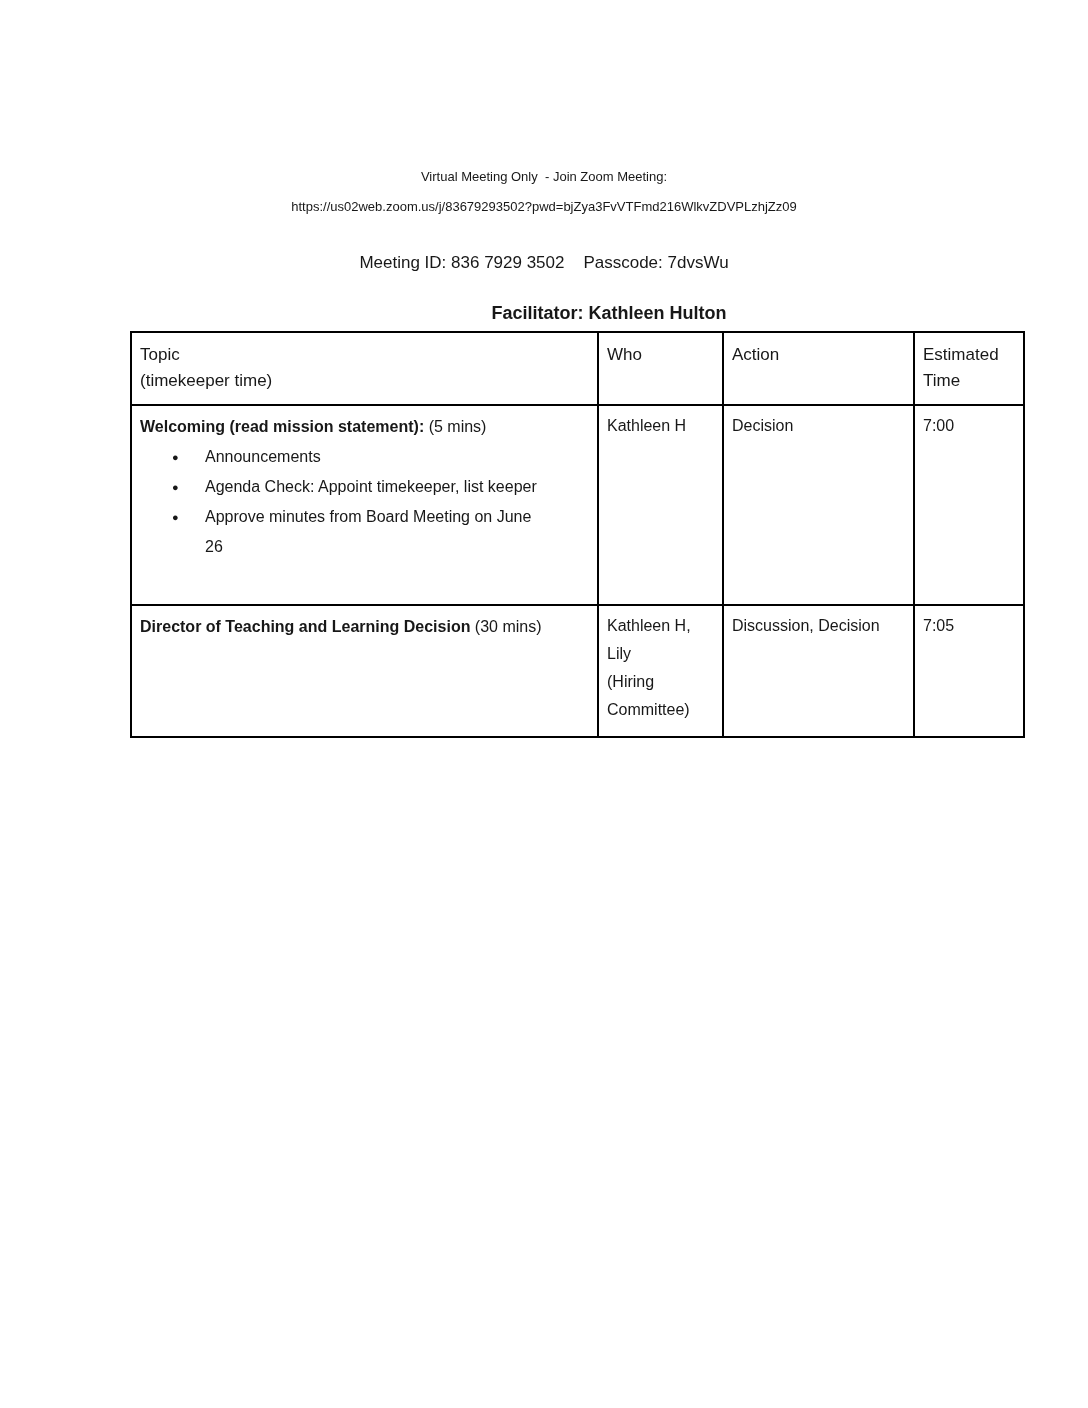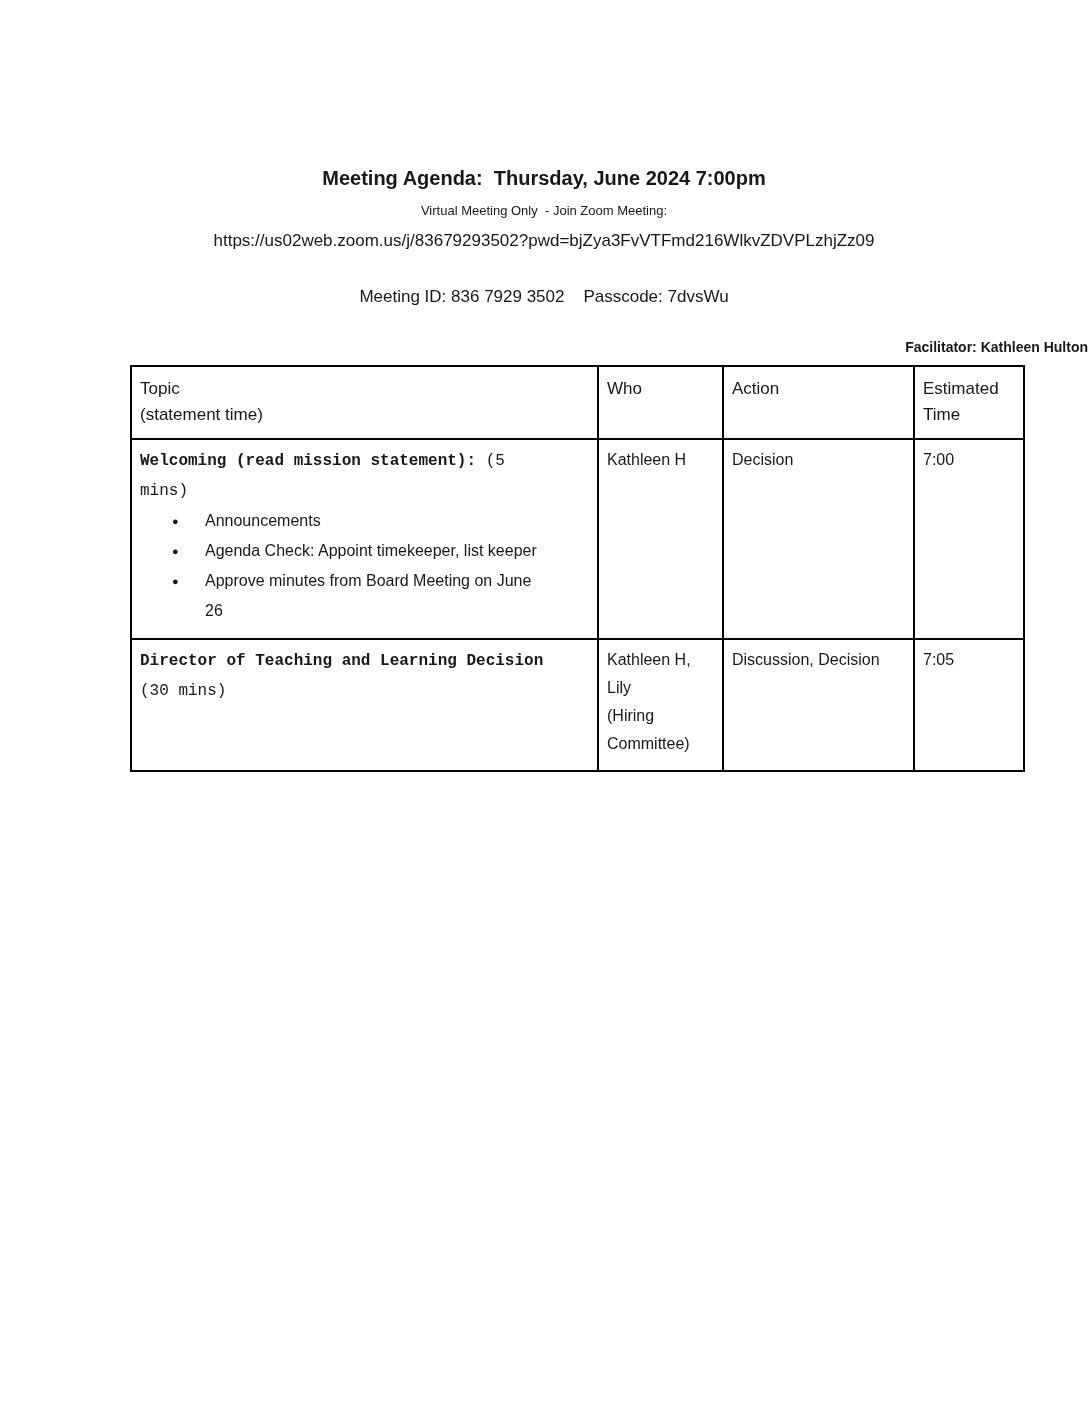--- a/index.html
+++ b/index.html
@@ -12,26 +12,26 @@
     -webkit-font-smoothing: antialiased;
   }
   .page { position: relative; width: 1088px; height: 1408px; overflow: hidden; }
 
   .header-block { text-align: center; padding-top: 158px; }
   .bind-text { white-space: pre-wrap; }
 
   .title-line { font-size: 20px; font-weight: bold; line-height: 28px; }
   .title-line2 { font-size: 20px; font-weight: bold; line-height: 28px; margin-top: 6px; }
   .subtitle-line { font-size: 13px; font-weight: normal; line-height: 26px; margin-top: 6px; }
-  .zoom-link { font-size: 17px; line-height: 24px; margin-top: 5px; color: #181818; text-decoration: none; }
+  .zoom-link { font-size: 13px; line-height: 24px; margin-top: 5px; color: #181818; text-decoration: none; }
   .meeting-id-line { font-size: 17px; line-height: 24px; margin-top: 32px; }
 
   .facilitator-line {
-    font-size: 14px; font-weight: bold; line-height: 24px;
-    margin: 26px 0 6px 130px; text-align: right;
+    font-size: 18px; font-weight: bold; line-height: 24px;
+    margin: 26px 0 6px 130px; text-align: center;
   }
 
   table.agenda {
     border-collapse: collapse;
     table-layout: fixed;
     margin-left: 130px;
     width: 893px;
   }
   .agenda th, .agenda td {
     border: 2px solid #000000;
@@ -47,57 +47,56 @@
     line-height: 26px;
     padding-top: 9px;
     height: 73px;
   }
   .row-1 td { height: 200px; }
   .row-2 td { height: 132px; }
   .row-3 td { height: 113px; }
   .row-4 td { height: 50px; }
 
   .topic-cell { line-height: 30px; }
-  .topic-line { max-width: 420px; font-family: Liberation Mono, monospace; }
+  .topic-line { max-width: 420px; }
   .topic-title { font-weight: bold; }
   .bullet-list { margin: 0; padding: 0; list-style: none; line-height: 30px; }
   .bullet-item { display: flex; padding-left: 32px; }
   .bullet-marker { flex: none; width: 33px; font-size: 11px; line-height: 30px; }
   .bullet-text { max-width: 345px; }
 
   .who-cell, .action-cell { line-height: 28px; white-space: pre-line; }
   .time-cell { line-height: 28px; }
   .v-bottom { vertical-align: bottom; padding-bottom: 10px; }
 </style>
 </head>
 <body>
 
 <div class="page">
 
   <div class="header-block">
-    <div class="title-line2 bind-text">Meeting Agenda:  Thursday, June 2024 7:00pm</div>
     <div class="subtitle-line bind-text">Virtual Meeting Only  - Join Zoom Meeting:</div>
     <div class="zoom-link bind-text">https://us02web.zoom.us/j/83679293502?pwd=bjZya3FvVTFmd216WlkvZDVPLzhjZz09</div>
     <div class="meeting-id-line bind-text">Meeting ID: 836 7929 3502    Passcode: 7dvsWu</div>
   </div>
 
   <div class="facilitator-line bind-text">Facilitator: Kathleen Hulton</div>
 
   <table class="agenda">
     <colgroup>
       <col style="width:467px">
         <col style="width:125px">
         <col style="width:191px">
         <col style="width:110px">
     </colgroup>
     <thead>
       <tr>
         <th>
           <div class="bind-text">Topic</div>
-          <div class="bind-text">(statement time)</div>
+          <div class="bind-text">(timekeeper time)</div>
         </th>
         <th class="bind-text">Who</th>
         <th class="bind-text">Action</th>
         <th class="bind-text">Estimated Time</th>
       </tr>
     </thead>
     <tbody>
 
       <tr class="row-1">
         <td class="topic-cell">

